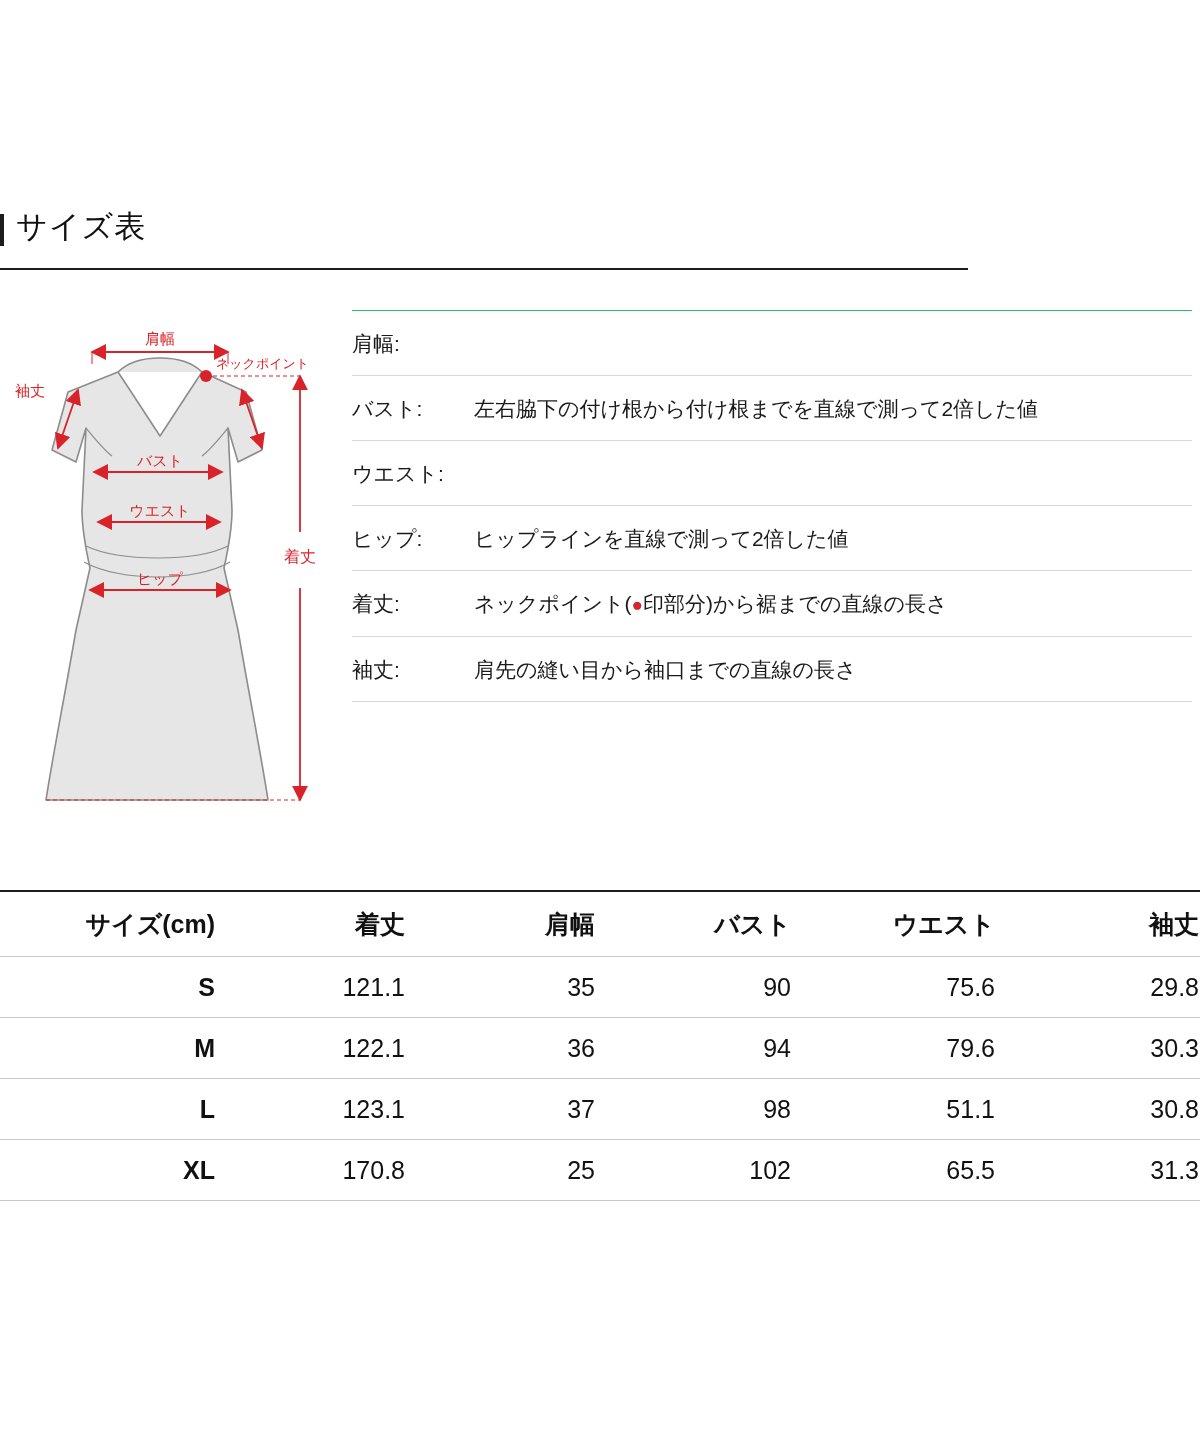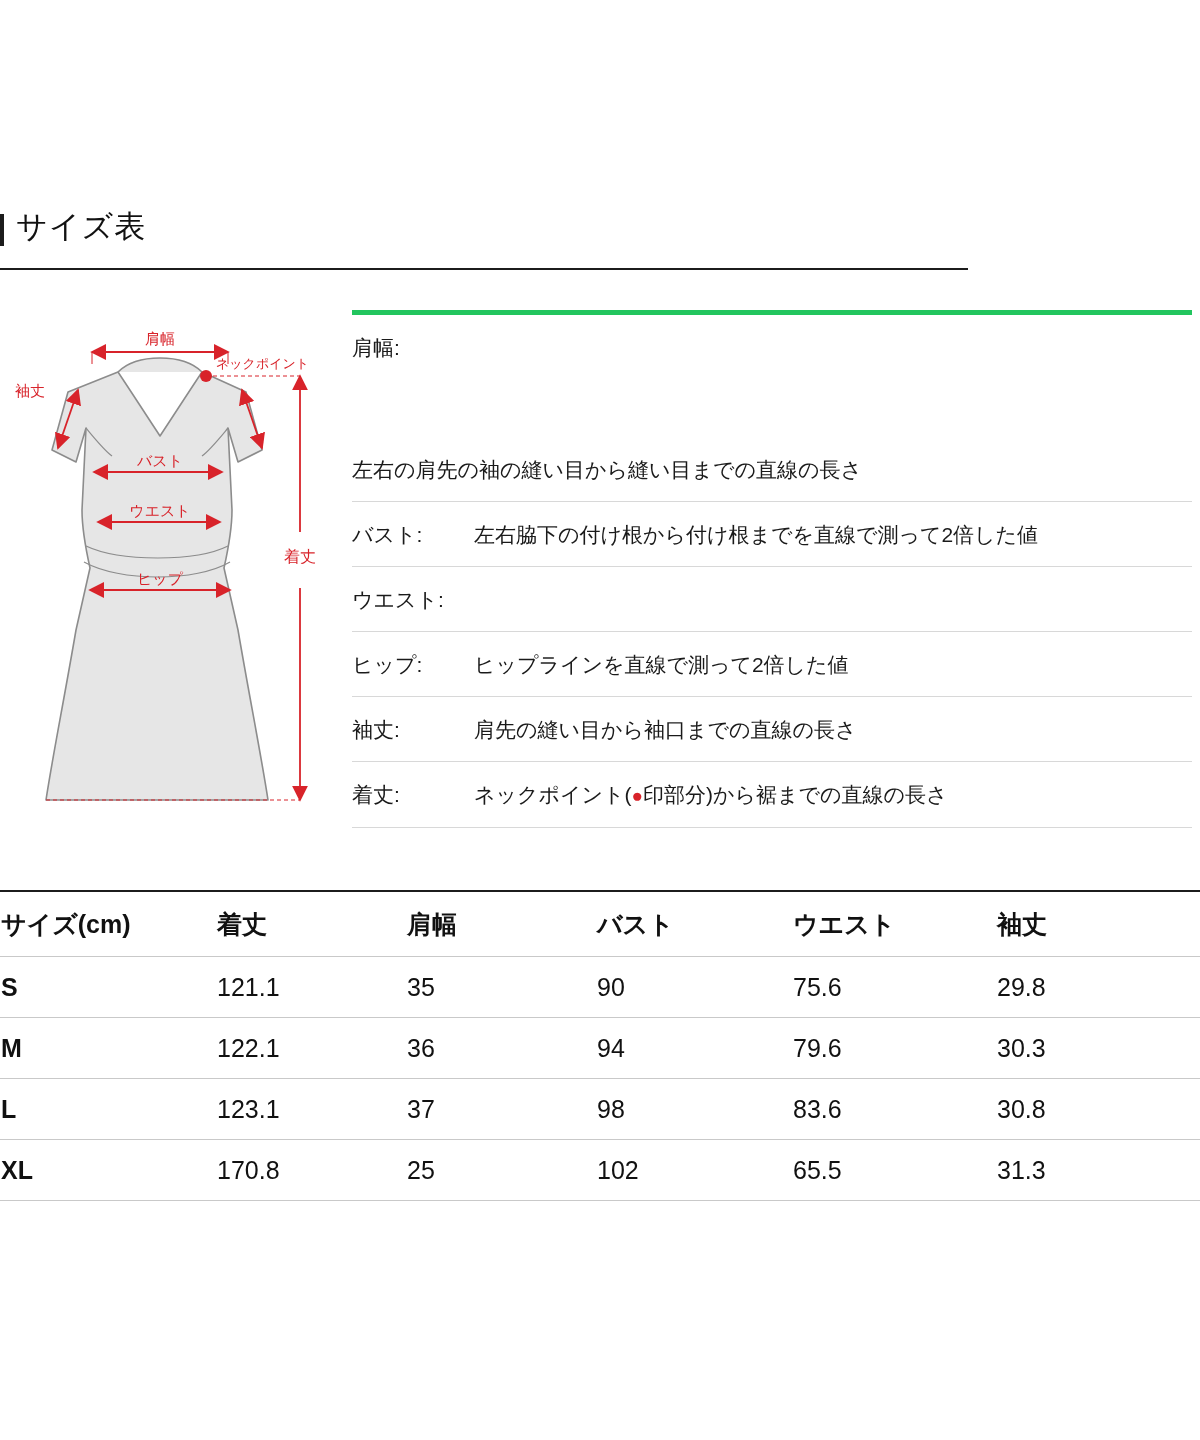--- a/index.html
+++ b/index.html
@@ -59,21 +59,21 @@
     top: 310px;
     width: 840px;
   }
   .def-row {
     display: flex;
     align-items: flex-start;
     border-bottom: 1px solid #d8d8d8;
     padding: 16px 0 14px 0;
     box-sizing: border-box;
   }
-  .def-row:first-child { border-top: 5px solid #22c55e; flex-direction: column; }
+  .def-row:first-child { border-top: 1px solid #22c55e; }
   .def-term {
     width: 122px;
     flex: 0 0 122px;
     font-size: 21px;
     line-height: 34px;
     color: #1a1a1a;
     white-space: nowrap;
   }
   .def-desc {
     font-size: 21px;
@@ -91,21 +91,21 @@
     position: absolute;
     left: 0;
     top: 890px;
     width: 1200px;
     border-collapse: collapse;
     table-layout: fixed;
   }
   .size-table th, .size-table td {
     border-top: 1px solid #c9c9c9;
     border-bottom: 1px solid #c9c9c9;
-    text-align: left;
+    text-align: right;
     font-size: 25px;
     color: #111;
     height: 58px;
     font-weight: 700;
   }
   .size-table thead th {
     border-top: 2px solid #1c1c1c;
     font-size: 25px;
     font-weight: 700;
     height: 62px;
@@ -197,45 +197,44 @@
       <rect x="286" y="232" width="28" height="56" fill="#ffffff"></rect>
       <text x="300" y="262" font-size="16" fill="#d8232a" text-anchor="middle" font-family="Liberation Sans, sans-serif">着丈</text>
     </g>
   </svg>
 </div>
 
 <div class="defs">
 
   <div class="def-row">
     <div class="def-term">肩幅:</div>
-    <div class="def-desc">左右の肩先の袖の縫い目から縫い目までの直線の長さ</div>
   </div>
 
   <div class="def-row">
     <div class="def-term">バスト:</div>
     <div class="def-desc">左右脇下の付け根から付け根までを直線で測って2倍した値</div>
   </div>
 
   <div class="def-row">
     <div class="def-term">ウエスト:</div>
   </div>
 
   <div class="def-row">
     <div class="def-term">ヒップ:</div>
     <div class="def-desc">ヒップラインを直線で測って2倍した値</div>
   </div>
 
   <div class="def-row">
+    <div class="def-term">着丈:</div>
+    <div class="def-desc"><span>ネックポイント(</span><span class="dot">●</span><span>印部分)から裾までの直線の長さ</span></div>
+  </div>
+
+  <div class="def-row">
     <div class="def-term">袖丈:</div>
     <div class="def-desc">肩先の縫い目から袖口までの直線の長さ</div>
-  </div>
-
-  <div class="def-row">
-    <div class="def-term">着丈:</div>
-    <div class="def-desc"><span>ネックポイント(</span><span class="dot">●</span><span>印部分)から裾までの直線の長さ</span></div>
   </div>
 
 </div>
 
 <table class="size-table">
   <colgroup>
     <col class="c0">
       <col class="c1">
       <col class="c2">
       <col class="c3">
@@ -267,21 +266,21 @@
       <td>36</td>
       <td>94</td>
       <td>79.6</td>
       <td>30.3</td>
     </tr>
     <tr>
       <td class="size-label">L</td>
       <td>123.1</td>
       <td>37</td>
       <td>98</td>
-      <td>83.6</td>
+      <td>51.1</td>
       <td>30.8</td>
     </tr>
     <tr>
       <td class="size-label">XL</td>
       <td>170.8</td>
       <td>25</td>
       <td>102</td>
       <td>65.5</td>
       <td>31.3</td>
     </tr>

